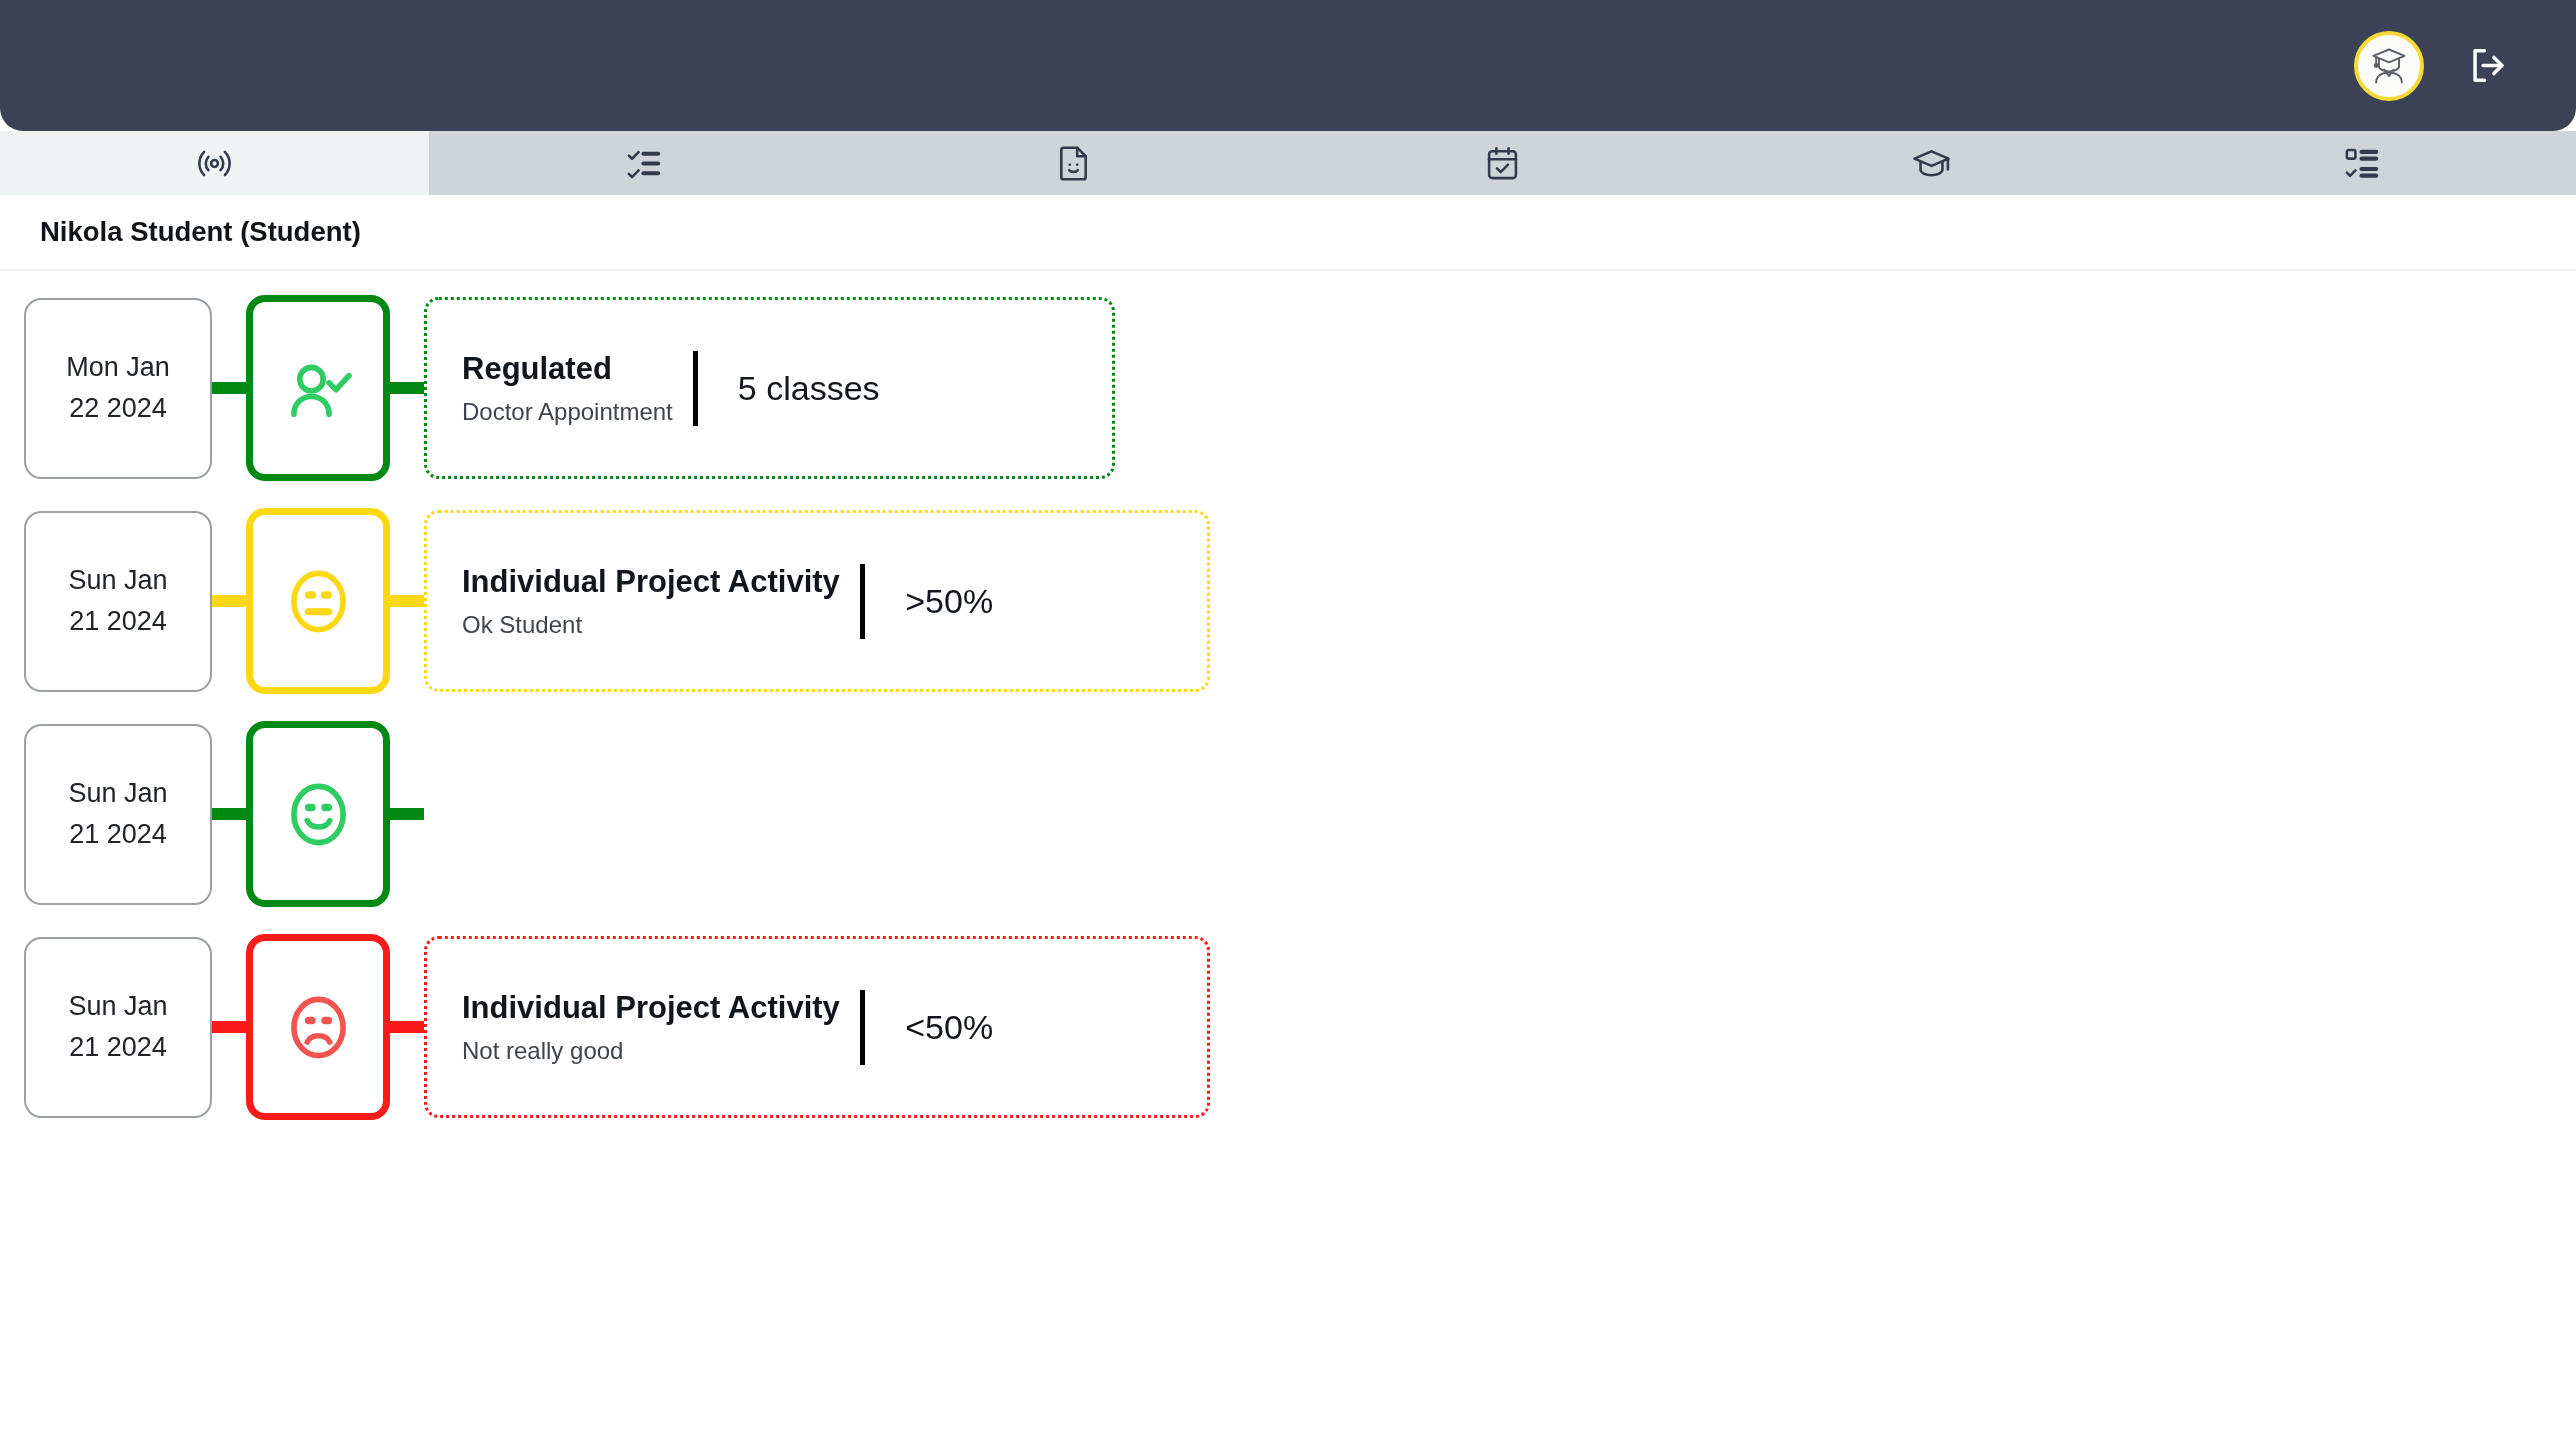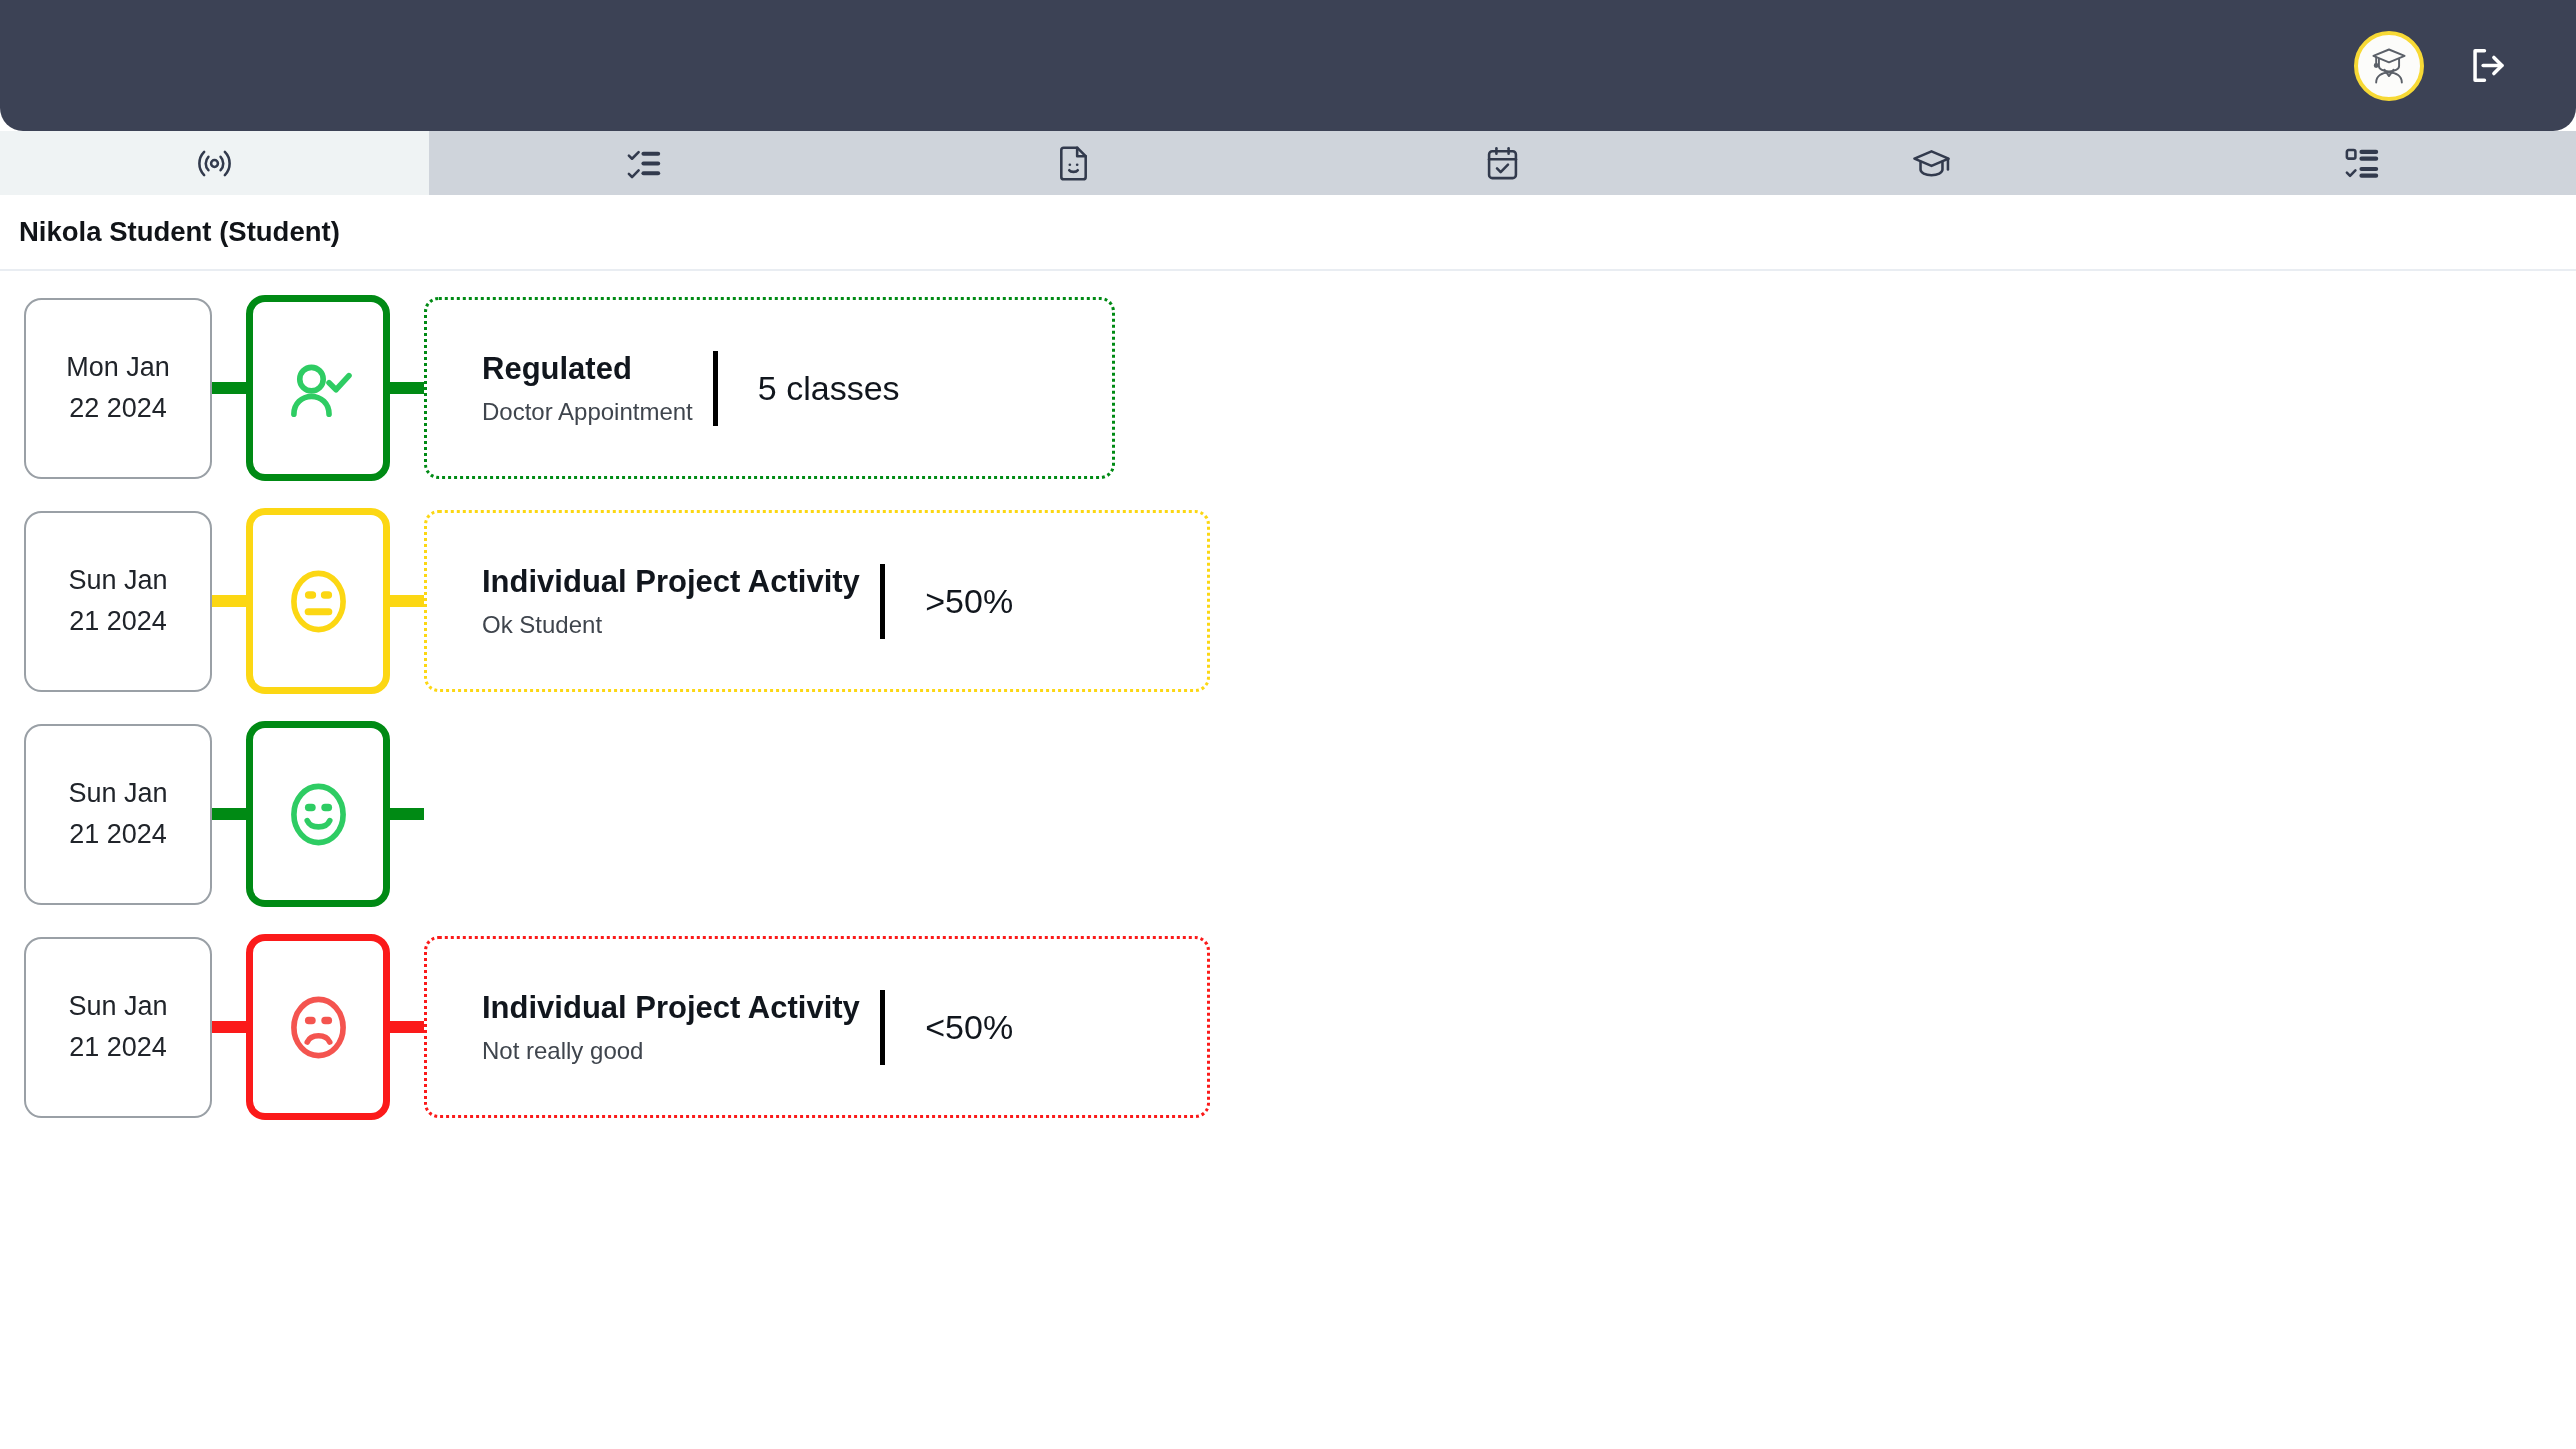--- a/index.html
+++ b/index.html
@@ -69,20 +69,21 @@
   .tab.active { background: #eff3f4; }
   .tab svg { width: 39px; height: 39px; display: block; }
 
   
   .page-title-wrap {
     height: 74px;
     display: flex;
     align-items: center;
     padding-left: 19px;
     background: #ffffff;
+    margin-left: 21px;
   }
   .page-title {
     font-size: 27.5px;
     font-weight: bold;
     color: #111418;
   }
   .title-rule {
     height: 2px;
     background: #e9edf2;
     width: 100%;
@@ -145,21 +146,20 @@
     display: flex;
     align-items: center;
     flex: none;
     padding-left: 35px;
     padding-right: 38px;
   }
   .tl-card-text {
     display: flex;
     flex-direction: column;
     justify-content: center;
-    margin-left: 20px;
   }
   .tl-card-title {
     font-size: 31px;
     font-weight: bold;
     color: #11161d;
     white-space: nowrap;
     line-height: 1.28;
   }
   .tl-card-sub {
     font-size: 24px;

